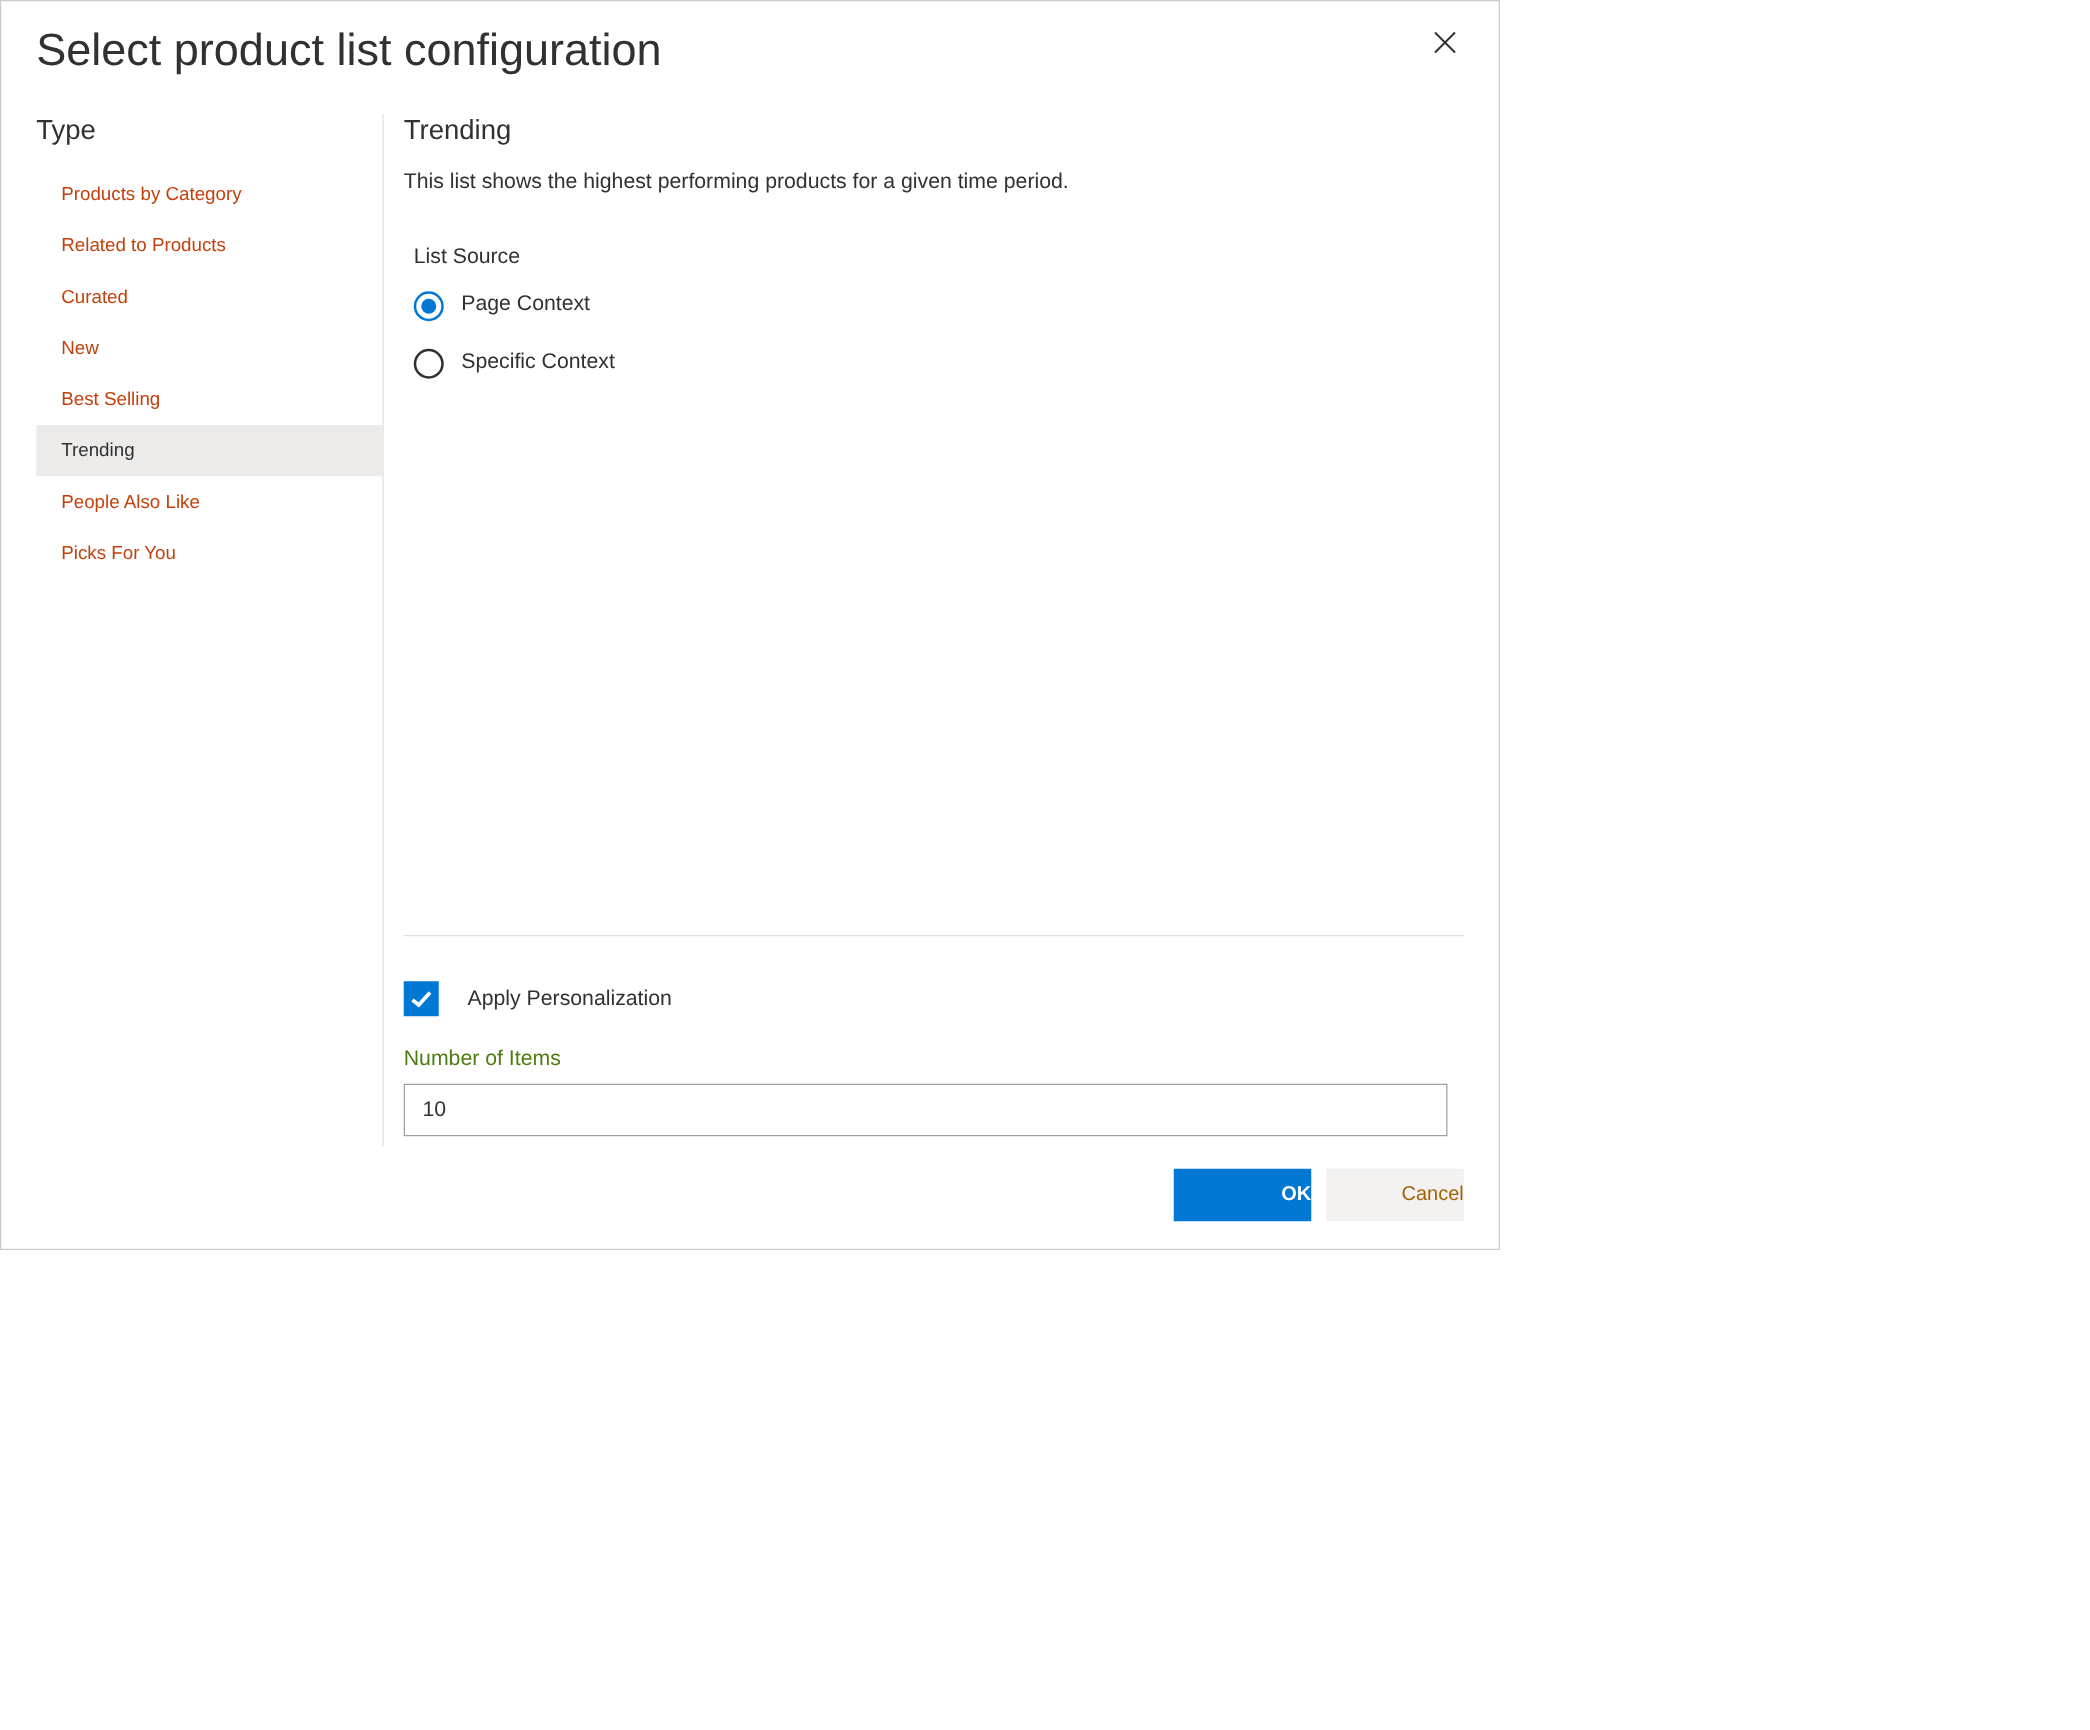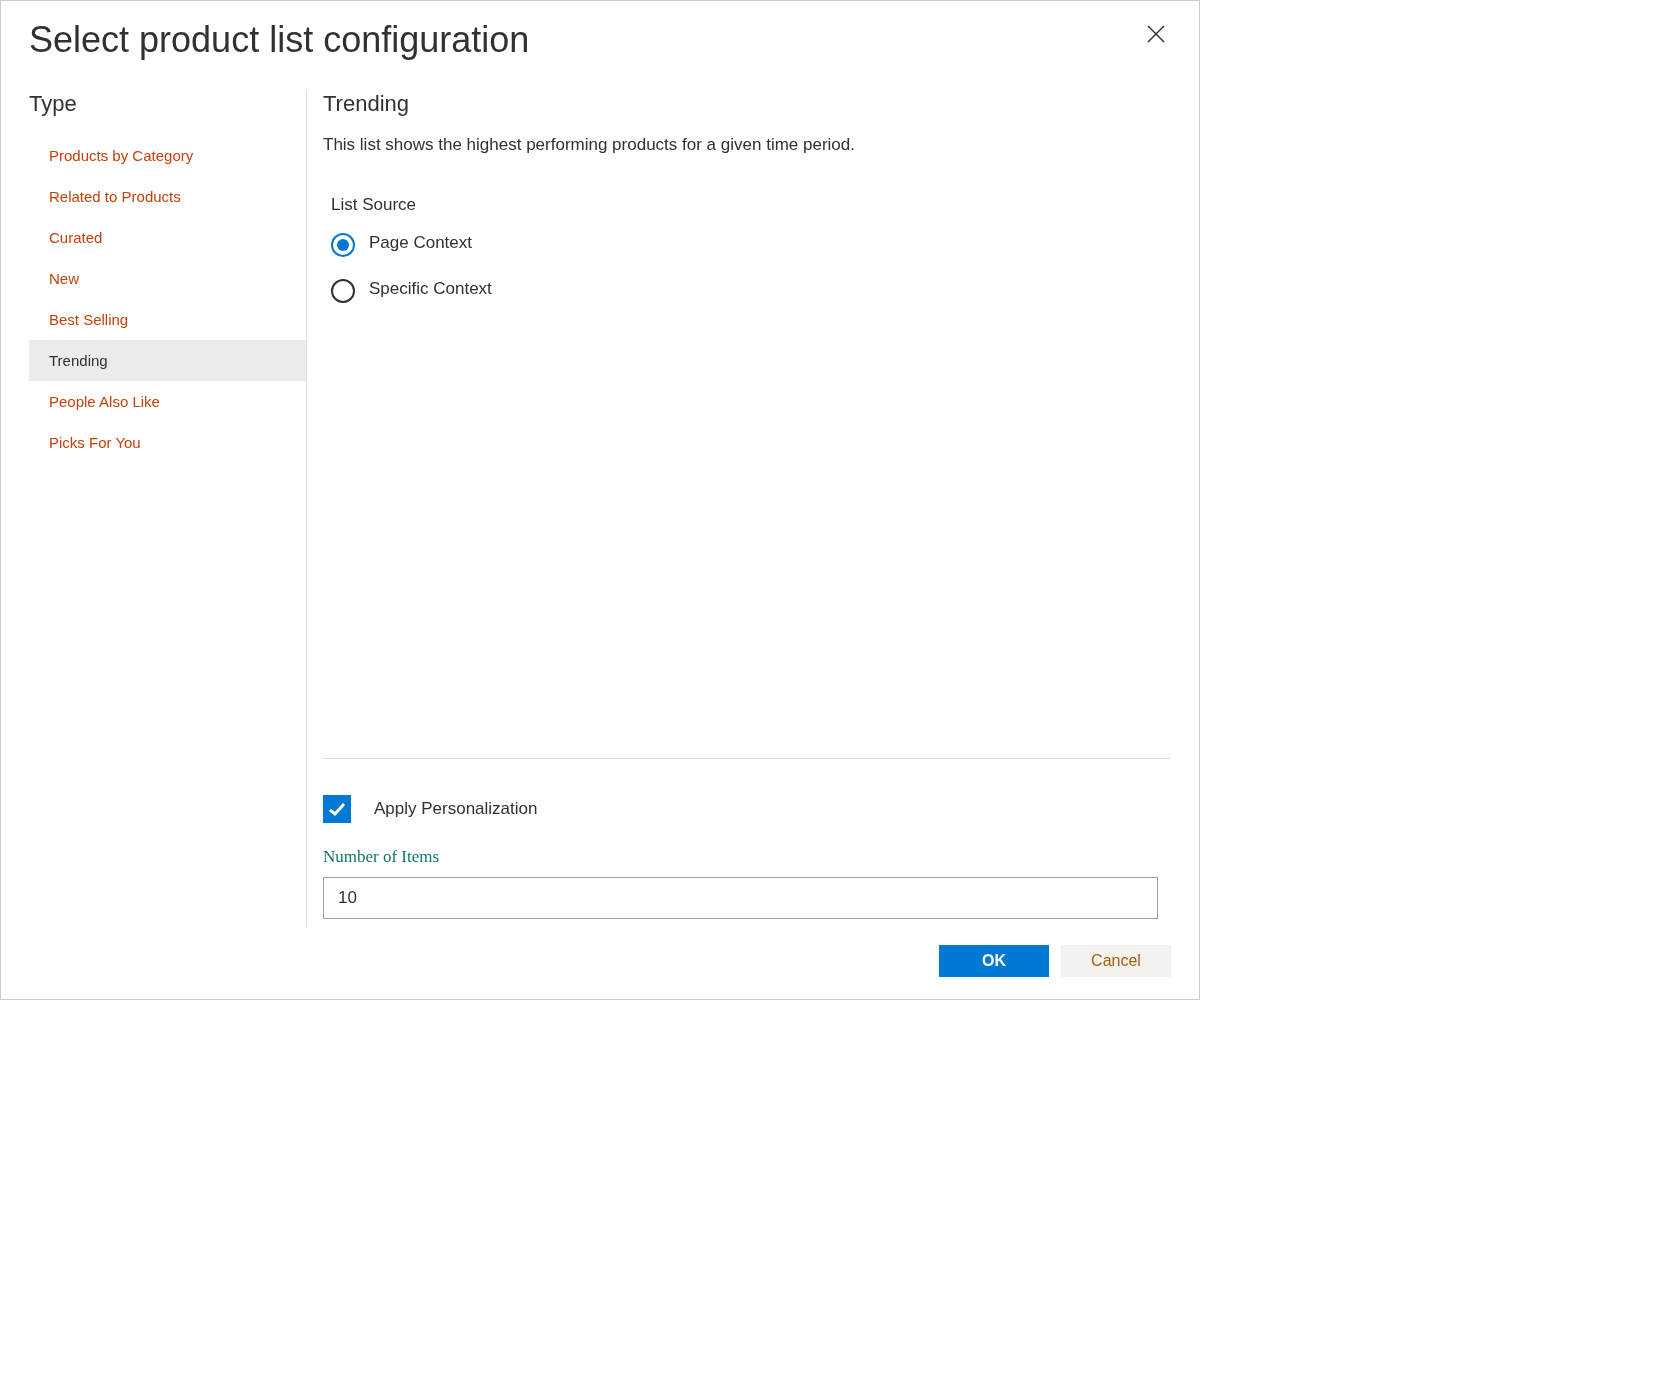--- a/index.html
+++ b/index.html
@@ -170,48 +170,48 @@
       stroke: #fff;
       stroke-width: 3;
       fill: none;
     }
     .checkbox-label {
       font-size: 17px;
       color: #323130;
     }
     .field-label {
       font-size: 17px;
-      color: #0f766e;
+      color: #4d7c0f;
       margin-bottom: 10px;
       display: block;
-      font-family: Liberation Serif, serif;
     }
     .number-input {
       width: 100%;
       max-width: 835px;
       height: 42px;
       border: 1px solid #a19f9d;
       padding: 0 14px;
       font-size: 17px;
       color: #323130;
       font-family: inherit;
     }
     .dialog-footer {
       padding: 18px 28px 22px 28px;
       display: flex;
       justify-content: flex-end;
       gap: 12px;
     }
     .btn {
       min-width: 110px;
-      height: 32px;
+      height: 42px;
       border: none;
       font-size: 16px;
       cursor: pointer;
       font-family: inherit;
+      text-align: right;
     }
     .btn-primary {
       background: #0078d4;
       color: #fff;
       font-weight: 600;
     }
     .btn-secondary {
       background: #f3f2f1;
       color: #a16207;
     }

